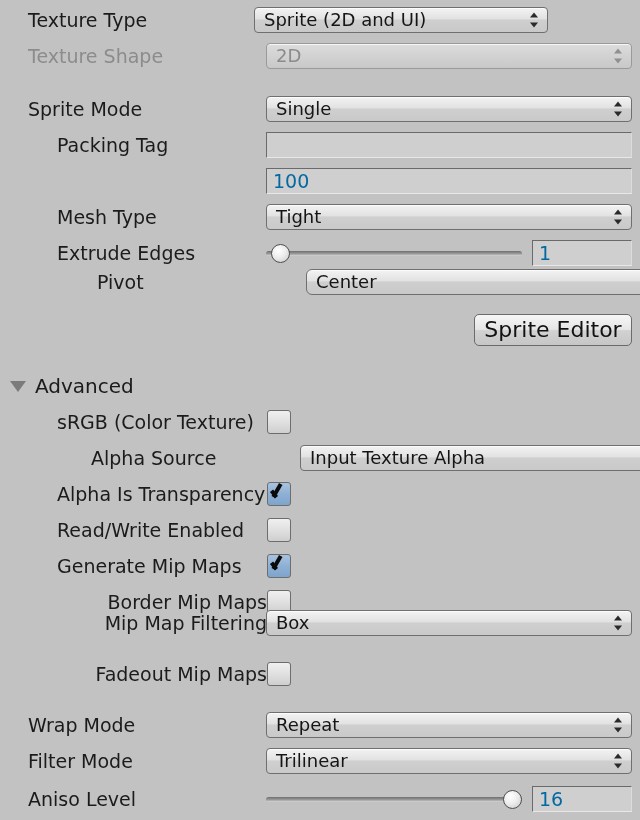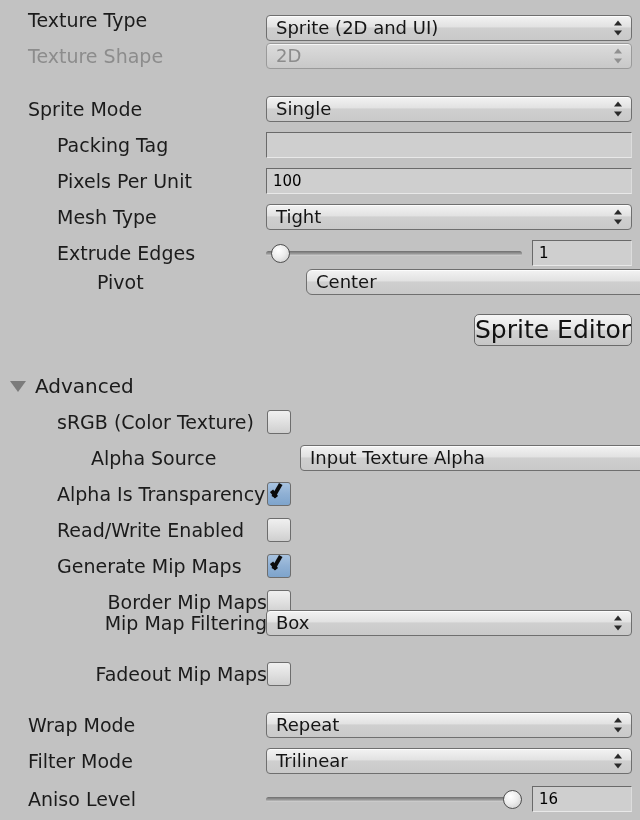--- a/index.html
+++ b/index.html
@@ -79,22 +79,22 @@
     border: 1px solid #7d7d7d;
     border-top-color: #6a6a6a;
     border-left-color: #6a6a6a;
     border-bottom-color: #e8e8e8;
     border-right-color: #dcdcdc;
   }
   .textfield .tf-text {
     position: absolute;
     left: 6px; top: 0;
     line-height: 24px;
-    font-size: 15px;
-    color: #000000;
+    font-size: 19px;
+    color: #0369a1;
     white-space: nowrap;
   }
 
   
   .checkbox {
     position: absolute;
     top: 6px;
     width: 24px; height: 24px;
     border: 1px solid #6d6d6d;
     border-radius: 3px;
@@ -141,21 +141,21 @@
     background: radial-gradient(circle at 38% 32%, #ffffff 0%, #ededed 45%, #c8c8c8 100%);
   }
 
   
   .button {
     position: absolute;
     background: linear-gradient(to bottom, #f6f6f6 0%, #e6e6e6 48%, #d2d2d2 52%, #c6c6c6 100%);
     border: 1px solid #6b6b6b;
     border-radius: 5px;
     text-align: center;
-    font-size: 25px;
+    font-size: 22px;
     color: #121212;
     line-height: 30px;
     white-space: nowrap;
   }
 
   
   .foldout { position: absolute; }
   .foldout .tri {
     position: absolute;
     left: 0; top: 13px;
@@ -173,21 +173,21 @@
     white-space: nowrap;
   }
 </style>
 </head>
 <body>
 
 <div id="panel">
 
   <div class="row" style="top:2px;">
     <div class="label lvl0">Texture Type</div>
-    <div class="dropdown" style="left:266px; width:366px;margin-top:8px;">
+    <div class="dropdown" style="left:254px; width:294px;">
       <span class="dd-text">Sprite (2D and UI)</span>
       <span class="dd-arrows">
           <i class="up"></i>
           <i class="dn"></i>
         </span>
     </div>
   </div>
 
   <div class="row" style="top:38px;">
     <div class="label lvl0 disabled">Texture Shape</div>
@@ -212,21 +212,20 @@
   </div>
 
   <div class="row" style="top:127px;">
     <div class="label lvl1">Packing Tag</div>
     <div class="textfield" style="left:266px; width:366px;" placeholder="">
       <span class="tf-text"></span>
     </div>
   </div>
 
   <div class="row" style="top:163px;">
-    <div class="label lvl1">Pixels Per Unit</div>
     <div class="textfield" style="left:266px; width:366px;">
       <span class="tf-text">100</span>
     </div>
   </div>
 
   <div class="row" style="top:199px;">
     <div class="label lvl1">Mesh Type</div>
     <div class="dropdown" style="left:266px; width:366px;">
       <span class="dd-text">Tight</span>
       <span class="dd-arrows">

